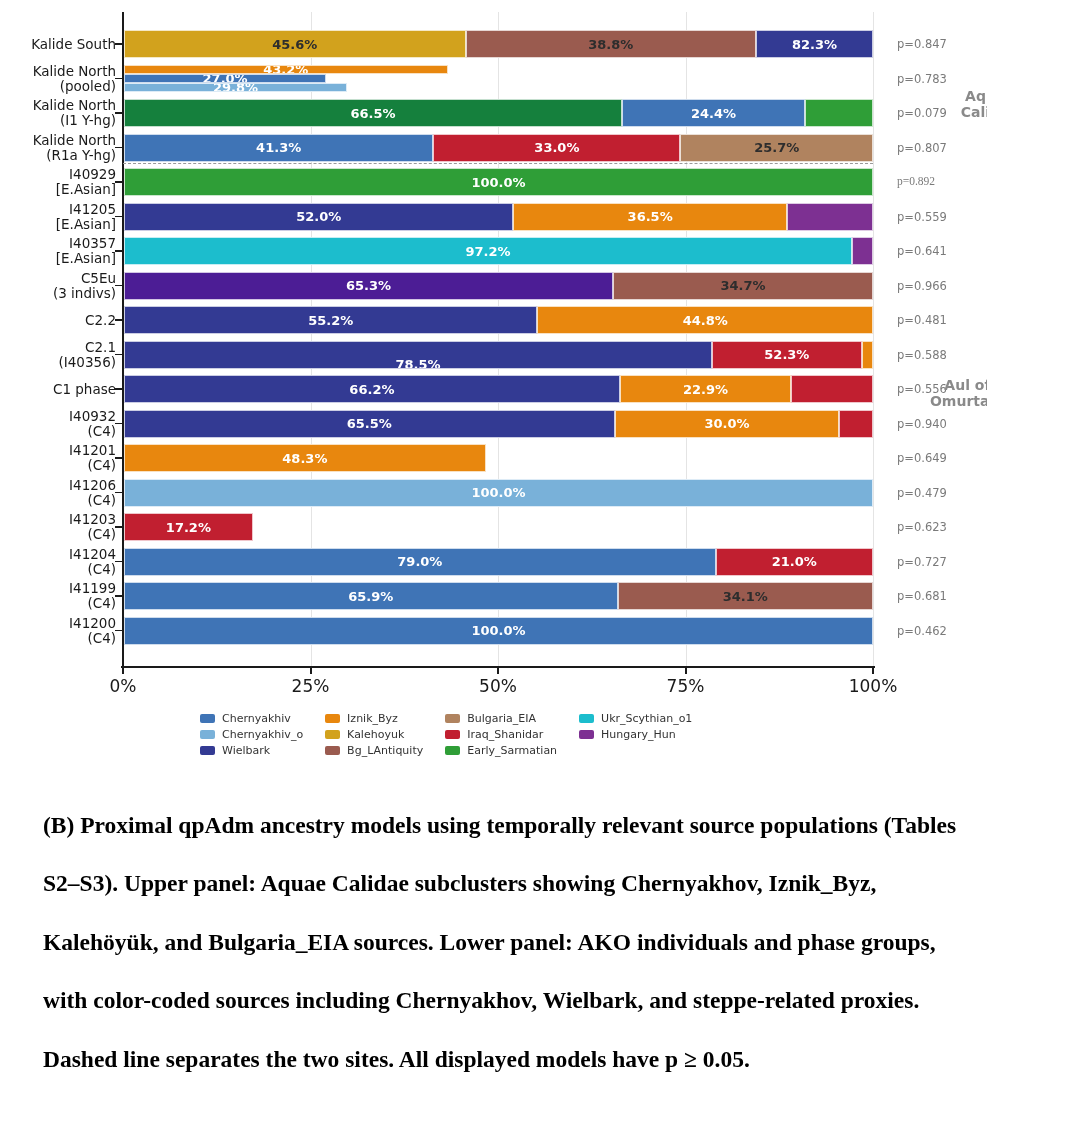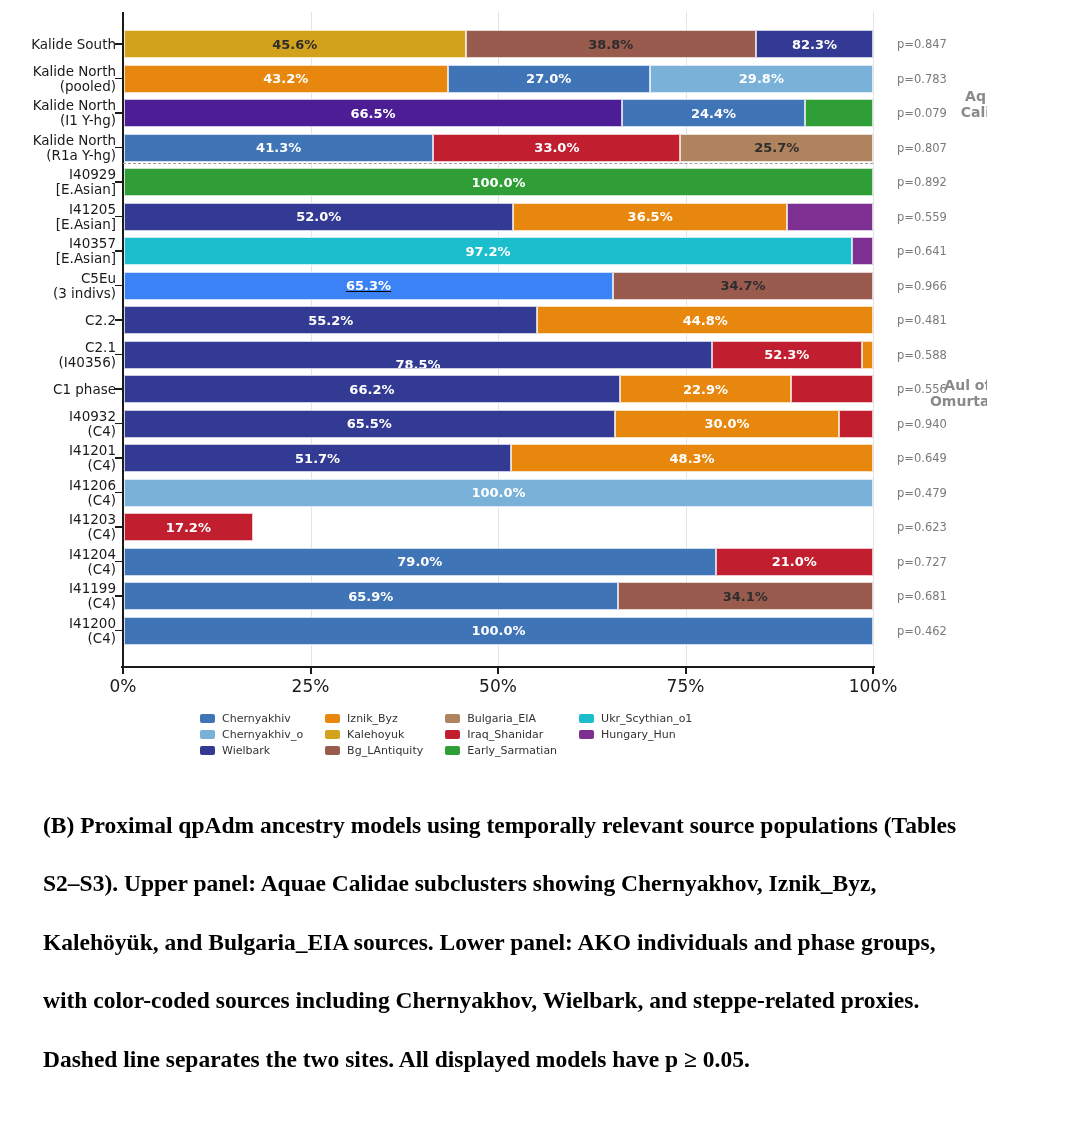--- a/index.html
+++ b/index.html
@@ -66,39 +66,39 @@
           <div class="seg" style="width: 15.6%; background: rgb(51, 58, 147);">
             <span class="seg-label" style="color: rgb(255, 255, 255);">82.3%</span>
           </div>
         </div>
         <div class="pvalue" style="top: 37px;">p=0.847</div>
         <div class="ylabel" style="top: 63.5px;">
           <div>Kalide North</div>
           <div>(pooled)</div>
         </div>
         <div class="ytick" style="top: 77.75px;"></div>
-        <div class="row-bar" style="top: 64.5px;">
+        <div class="row-bar" style="top: 64.5px; flex-direction: column;">
           <div class="seg" style="width: 43.2%; background: rgb(232, 135, 14);">
             <span class="seg-label" style="color: rgb(255, 255, 255);">43.2%</span>
           </div>
           <div class="seg" style="width: 27%; background: rgb(63, 116, 182);">
             <span class="seg-label" style="color: rgb(255, 255, 255);">27.0%</span>
           </div>
           <div class="seg" style="width: 29.8%; background: rgb(121, 177, 217);">
             <span class="seg-label" style="color: rgb(255, 255, 255);">29.8%</span>
           </div>
         </div>
         <div class="pvalue" style="top: 71.5px;">p=0.783</div>
         <div class="ylabel" style="top: 98px;">
           <div>Kalide North</div>
           <div>(I1 Y-hg)</div>
         </div>
         <div class="ytick" style="top: 112.25px;"></div>
         <div class="row-bar" style="top: 99px;">
-          <div class="seg" style="width: 66.5%; background: #4c1d95;">
+          <div class="seg" style="width: 66.5%; background: #15803d;">
             <span class="seg-label" style="color: rgb(255, 255, 255);">66.5%</span>
           </div>
           <div class="seg" style="width: 24.4%; background: rgb(63, 116, 182);">
             <span class="seg-label" style="color: rgb(255, 255, 255);">24.4%</span>
           </div>
           <div class="seg" style="width: 9.1%; background: rgb(47, 158, 55);"></div>
         </div>
         <div class="pvalue" style="top: 106px;">p=0.079</div>
         <div class="ylabel" style="top: 132.5px;">
           <div>Kalide North</div>
@@ -120,21 +120,21 @@
         <div class="ylabel" style="top: 167px;">
           <div>I40929</div>
           <div>[E.Asian]</div>
         </div>
         <div class="ytick" style="top: 181.25px;"></div>
         <div class="row-bar" style="top: 168px;">
           <div class="seg" style="width: 100%; background: rgb(47, 158, 55);">
             <span class="seg-label" style="color: rgb(255, 255, 255);">100.0%</span>
           </div>
         </div>
-        <div class="pvalue" style="top: 175px;">p=0.892</div>
+        <div class="pvalue" style="top: 175px; font-family: Liberation Serif, serif;">p=0.892</div>
         <div class="ylabel" style="top: 201.5px;">
           <div>I41205</div>
           <div>[E.Asian]</div>
         </div>
         <div class="ytick" style="top: 215.75px;"></div>
         <div class="row-bar" style="top: 202.5px;">
           <div class="seg" style="width: 52%; background: rgb(51, 58, 147);">
             <span class="seg-label" style="color: rgb(255, 255, 255);">52.0%</span>
           </div>
           <div class="seg" style="width: 36.5%; background: rgb(232, 135, 14);">
@@ -154,21 +154,21 @@
           </div>
           <div class="seg" style="width: 2.8%; background: rgb(125, 48, 146);"></div>
         </div>
         <div class="pvalue" style="top: 244px;">p=0.641</div>
         <div class="ylabel" style="top: 270.5px;">
           <div>C5Eu</div>
           <div>(3 indivs)</div>
         </div>
         <div class="ytick" style="top: 284.75px;"></div>
         <div class="row-bar" style="top: 271.5px;">
-          <div class="seg" style="width: 65.3%; background: #3b82f6; text-decoration: underline;">
+          <div class="seg" style="width: 65.3%; background: #4c1d95;">
             <span class="seg-label" style="color: rgb(255, 255, 255);">65.3%</span>
           </div>
           <div class="seg" style="width: 34.7%; background: rgb(154, 91, 79);">
             <span class="seg-label" style="color: rgb(45, 45, 45);">34.7%</span>
           </div>
         </div>
         <div class="pvalue" style="top: 278.5px;">p=0.966</div>
         <div class="ylabel" style="top: 312.5px;">
           <div>C2.2</div>
         </div>
@@ -225,23 +225,20 @@
           </div>
           <div class="seg" style="width: 4.5%; background: rgb(193, 31, 48);"></div>
         </div>
         <div class="pvalue" style="top: 416.5px;">p=0.940</div>
         <div class="ylabel" style="top: 443px;">
           <div>I41201</div>
           <div>(C4)</div>
         </div>
         <div class="ytick" style="top: 457.25px;"></div>
         <div class="row-bar" style="top: 444px;">
-          <div class="seg" style="width: 51.7%; background: rgb(51, 58, 147);">
-            <span class="seg-label" style="color: rgb(255, 255, 255);">51.7%</span>
-          </div>
           <div class="seg" style="width: 48.3%; background: rgb(232, 135, 14);">
             <span class="seg-label" style="color: rgb(255, 255, 255);">48.3%</span>
           </div>
         </div>
         <div class="pvalue" style="top: 451px;">p=0.649</div>
         <div class="ylabel" style="top: 477.5px;">
           <div>I41206</div>
           <div>(C4)</div>
         </div>
         <div class="ytick" style="top: 491.75px;"></div>

